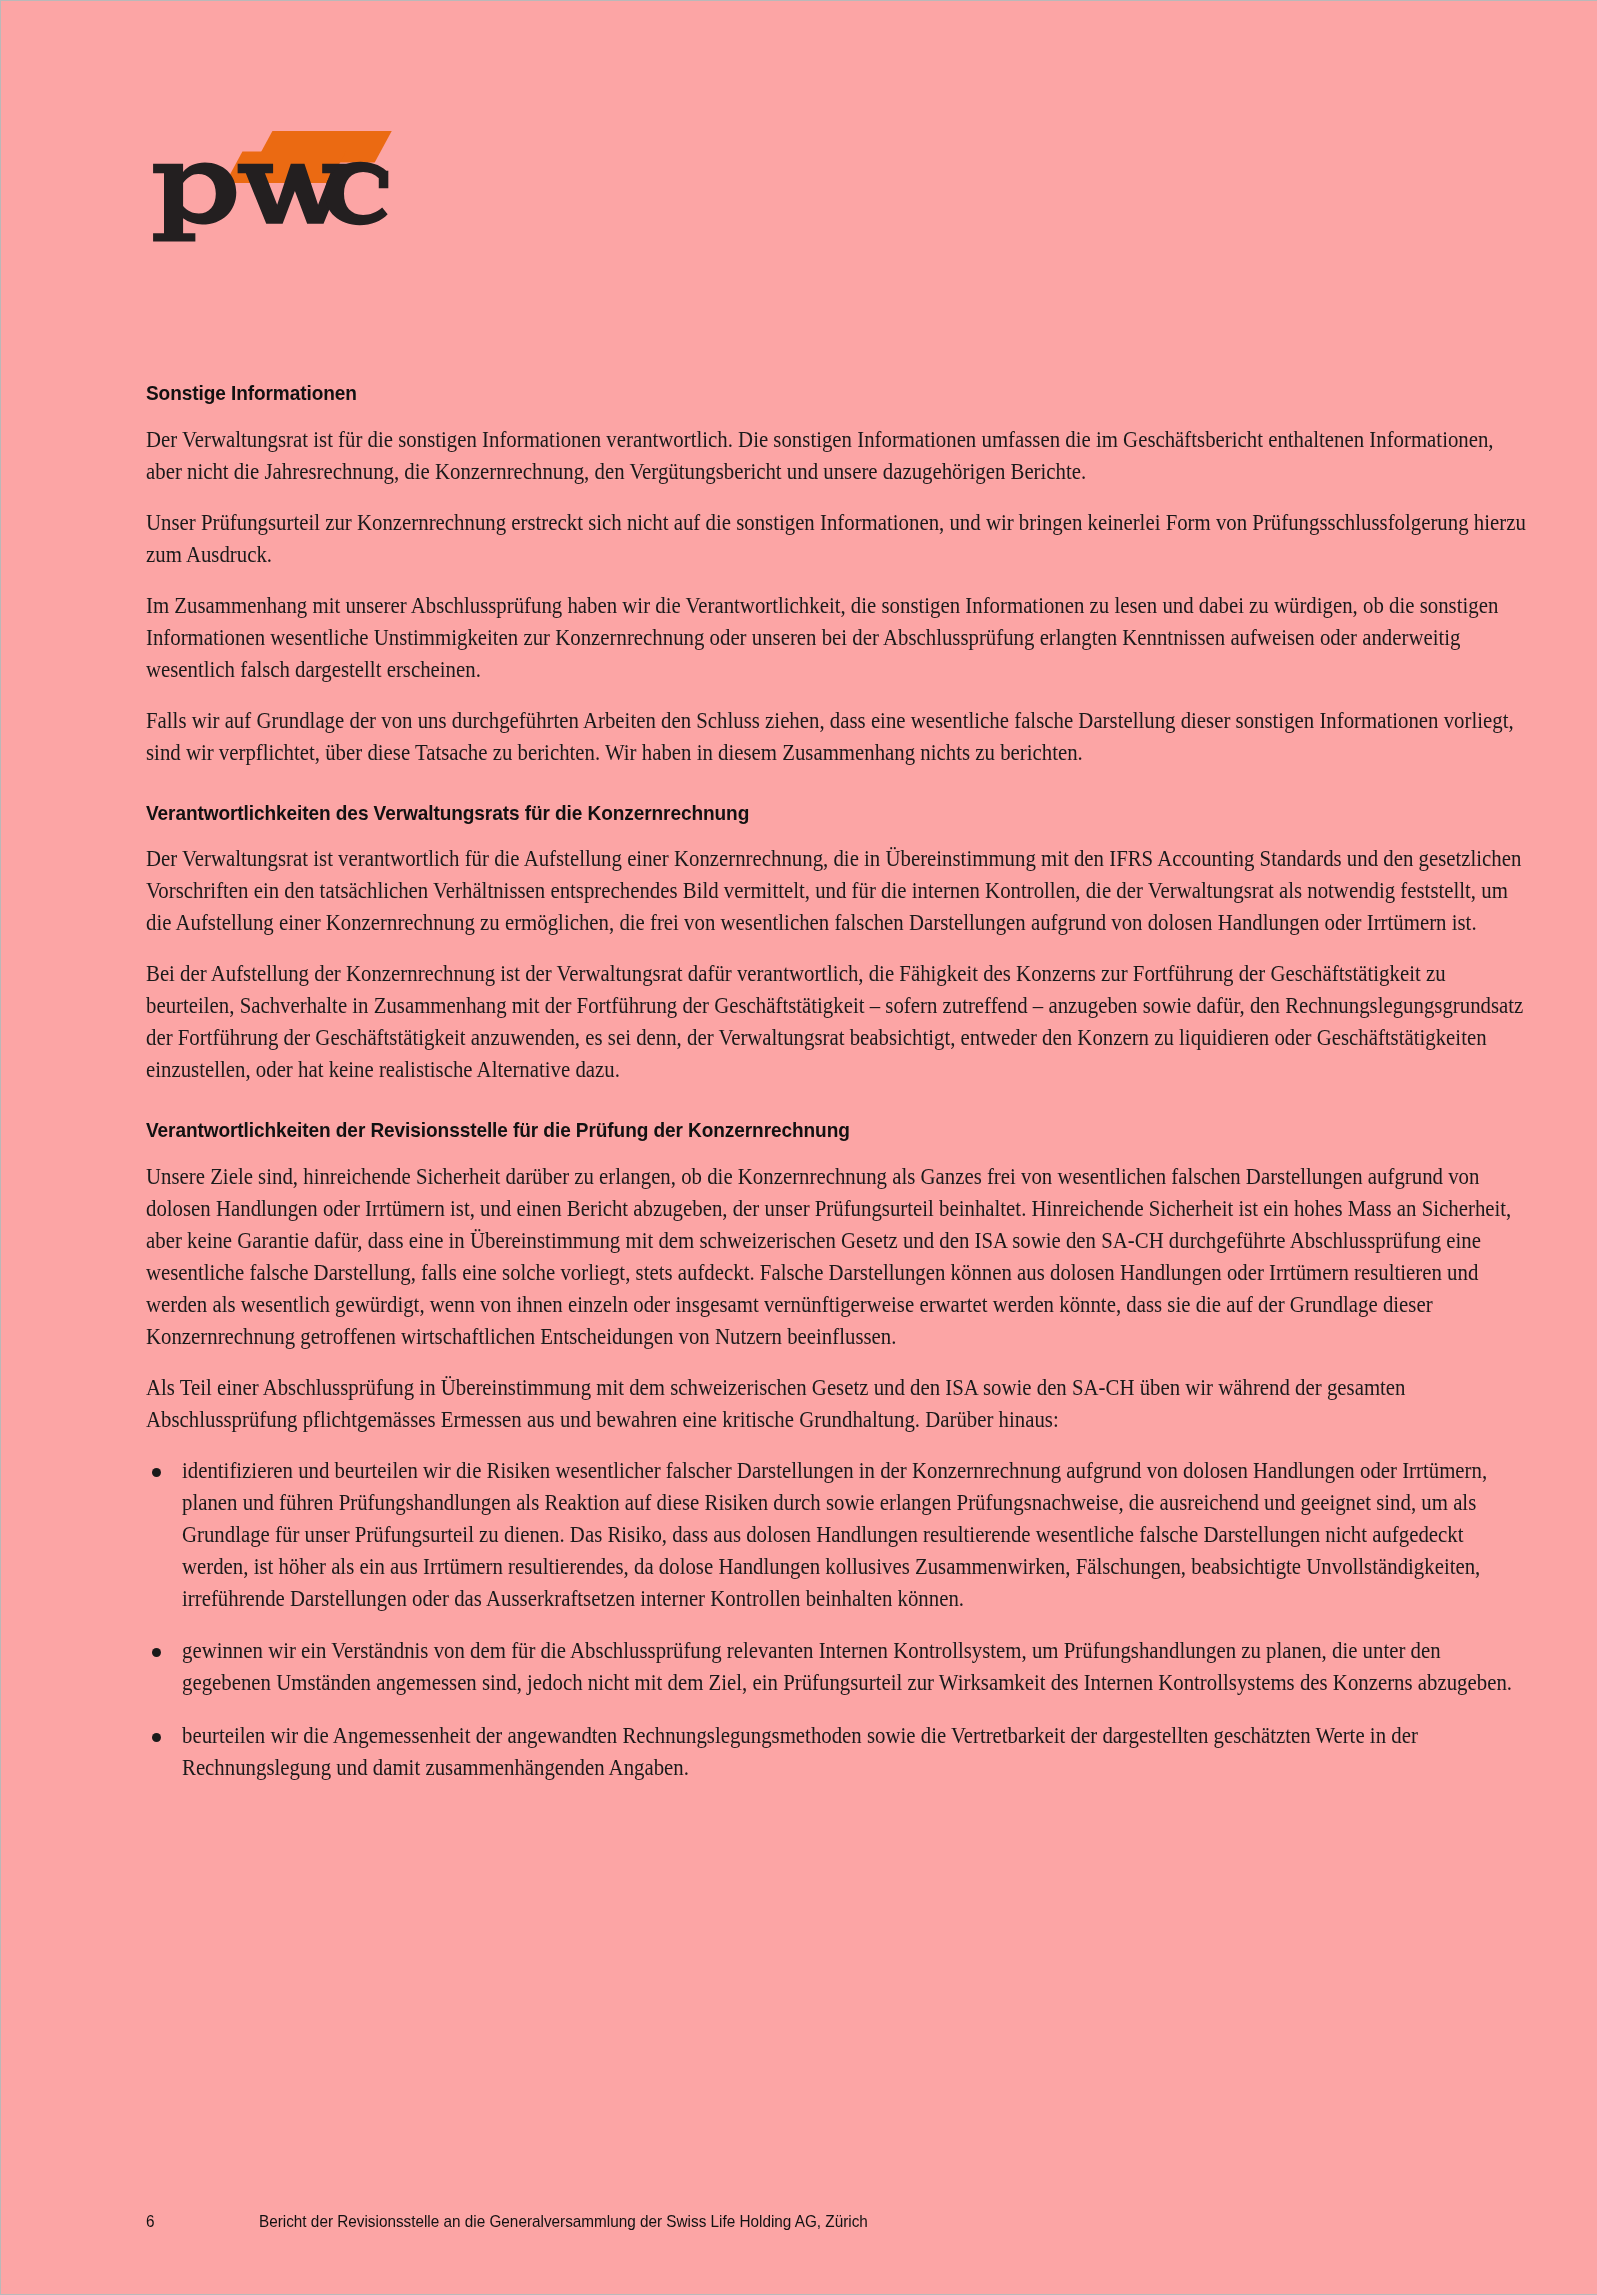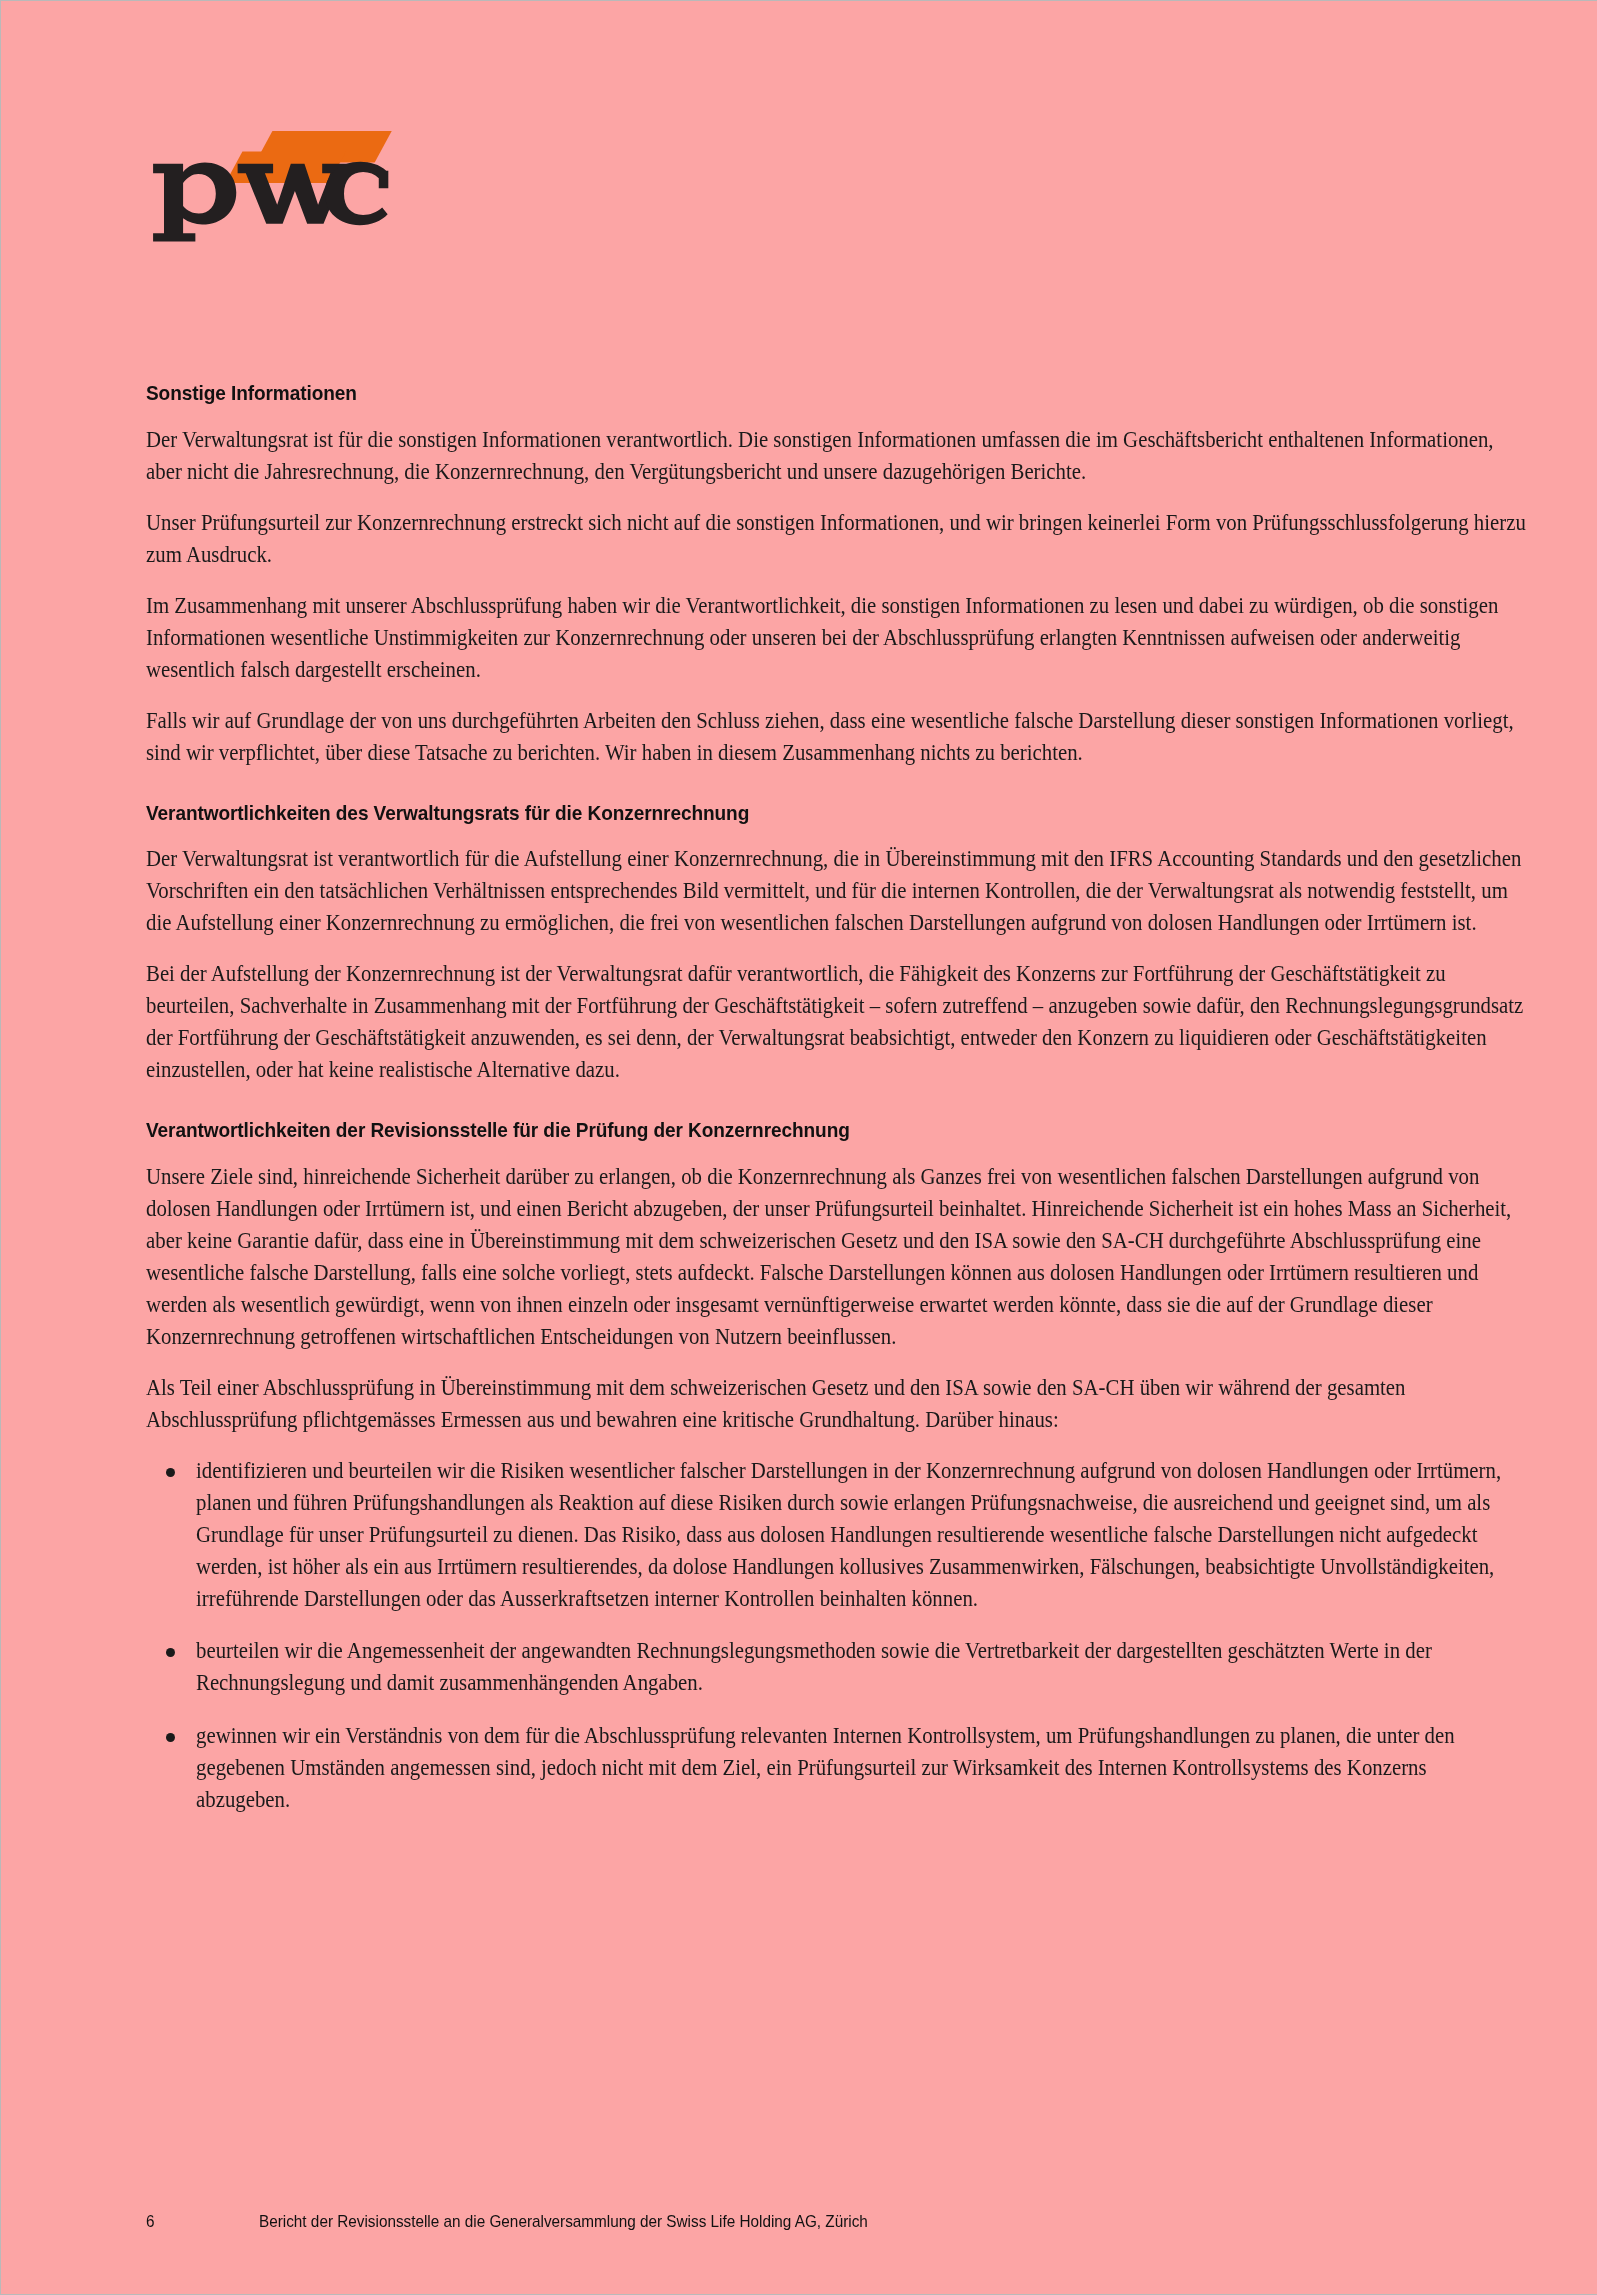--- a/index.html
+++ b/index.html
@@ -60,21 +60,21 @@
     text-align: left;
     transform: scaleX(0.905);
     transform-origin: left top;
     width: 110.5%;
     hyphens: none;
   }
   p.body-text:last-child { margin-bottom: 0; }
 
   ul.bullet-list {
     list-style: none;
-    margin: 14px;
+    margin: 0;
     padding: 0;
   }
   ul.bullet-list li {
     position: relative;
     padding-left: 36px;
     margin: 0 0 20.5px 0;
   }
   ul.bullet-list li:last-child { margin-bottom: 0; }
   ul.bullet-list li .bullet-dot {
     position: absolute;
@@ -167,25 +167,25 @@
     <p class="body-text">Unsere Ziele sind, hinreichende Sicherheit darüber zu erlangen, ob die Konzernrechnung als Ganzes frei von wesentlichen falschen Darstellungen aufgrund von dolosen Handlungen oder Irrtümern ist, und einen Bericht abzugeben, der unser Prüfungsurteil beinhaltet. Hinreichende Sicherheit ist ein hohes Mass an Sicherheit, aber keine Garantie dafür, dass eine in Übereinstimmung mit dem schweizerischen Gesetz und den ISA sowie den SA-CH durchgeführte Abschlussprüfung eine wesentliche falsche Darstellung, falls eine solche vorliegt, stets aufdeckt. Falsche Darstellungen können aus dolosen Handlungen oder Irrtümern resultieren und werden als wesentlich gewürdigt, wenn von ihnen einzeln oder insgesamt vernünftigerweise erwartet werden könnte, dass sie die auf der Grundlage dieser Konzernrechnung getroffenen wirtschaftlichen Entscheidungen von Nutzern beeinflussen.</p>
     <p class="body-text">Als Teil einer Abschlussprüfung in Übereinstimmung mit dem schweizerischen Gesetz und den ISA sowie den SA-CH üben wir während der gesamten Abschlussprüfung pflichtgemässes Ermessen aus und bewahren eine kritische Grundhaltung. Darüber hinaus:</p>
 
     <ul class="bullet-list list-indent">
       <li>
         <span class="bullet-dot"></span>
         <span class="bullet-text">identifizieren und beurteilen wir die Risiken wesentlicher falscher Darstellungen in der Konzernrechnung aufgrund von dolosen Handlungen oder Irrtümern, planen und führen Prüfungshandlungen als Reaktion auf diese Risiken durch sowie erlangen Prüfungsnachweise, die ausreichend und geeignet sind, um als Grundlage für unser Prüfungsurteil zu dienen. Das Risiko, dass aus dolosen Handlungen resultierende wesentliche falsche Darstellungen nicht aufgedeckt werden, ist höher als ein aus Irrtümern resultierendes, da dolose Handlungen kollusives Zusammenwirken, Fälschungen, beabsichtigte Unvollständigkeiten, irreführende Darstellungen oder das Ausserkraftsetzen interner Kontrollen beinhalten können.</span>
       </li>
       <li>
         <span class="bullet-dot"></span>
-        <span class="bullet-text">beurteilen wir die Angemessenheit der angewandten Rechnungslegungsmethoden sowie die Vertretbarkeit der dargestellten geschätzten Werte in der Rechnungslegung und damit zusammenhängenden Angaben.</span>
+        <span class="bullet-text">gewinnen wir ein Verständnis von dem für die Abschlussprüfung relevanten Internen Kontrollsystem, um Prüfungshandlungen zu planen, die unter den gegebenen Umständen angemessen sind, jedoch nicht mit dem Ziel, ein Prüfungsurteil zur Wirksamkeit des Internen Kontrollsystems des Konzerns abzugeben.</span>
       </li>
       <li>
         <span class="bullet-dot"></span>
-        <span class="bullet-text">gewinnen wir ein Verständnis von dem für die Abschlussprüfung relevanten Internen Kontrollsystem, um Prüfungshandlungen zu planen, die unter den gegebenen Umständen angemessen sind, jedoch nicht mit dem Ziel, ein Prüfungsurteil zur Wirksamkeit des Internen Kontrollsystems des Konzerns abzugeben.</span>
+        <span class="bullet-text">beurteilen wir die Angemessenheit der angewandten Rechnungslegungsmethoden sowie die Vertretbarkeit der dargestellten geschätzten Werte in der Rechnungslegung und damit zusammenhängenden Angaben.</span>
       </li>
     </ul>
 
   </div>
 
   <div class="footer">
     <span class="page-number">6</span>
     <span class="footer-title">Bericht der Revisionsstelle an die Generalversammlung der Swiss Life Holding AG, Zürich</span>
   </div>
 

